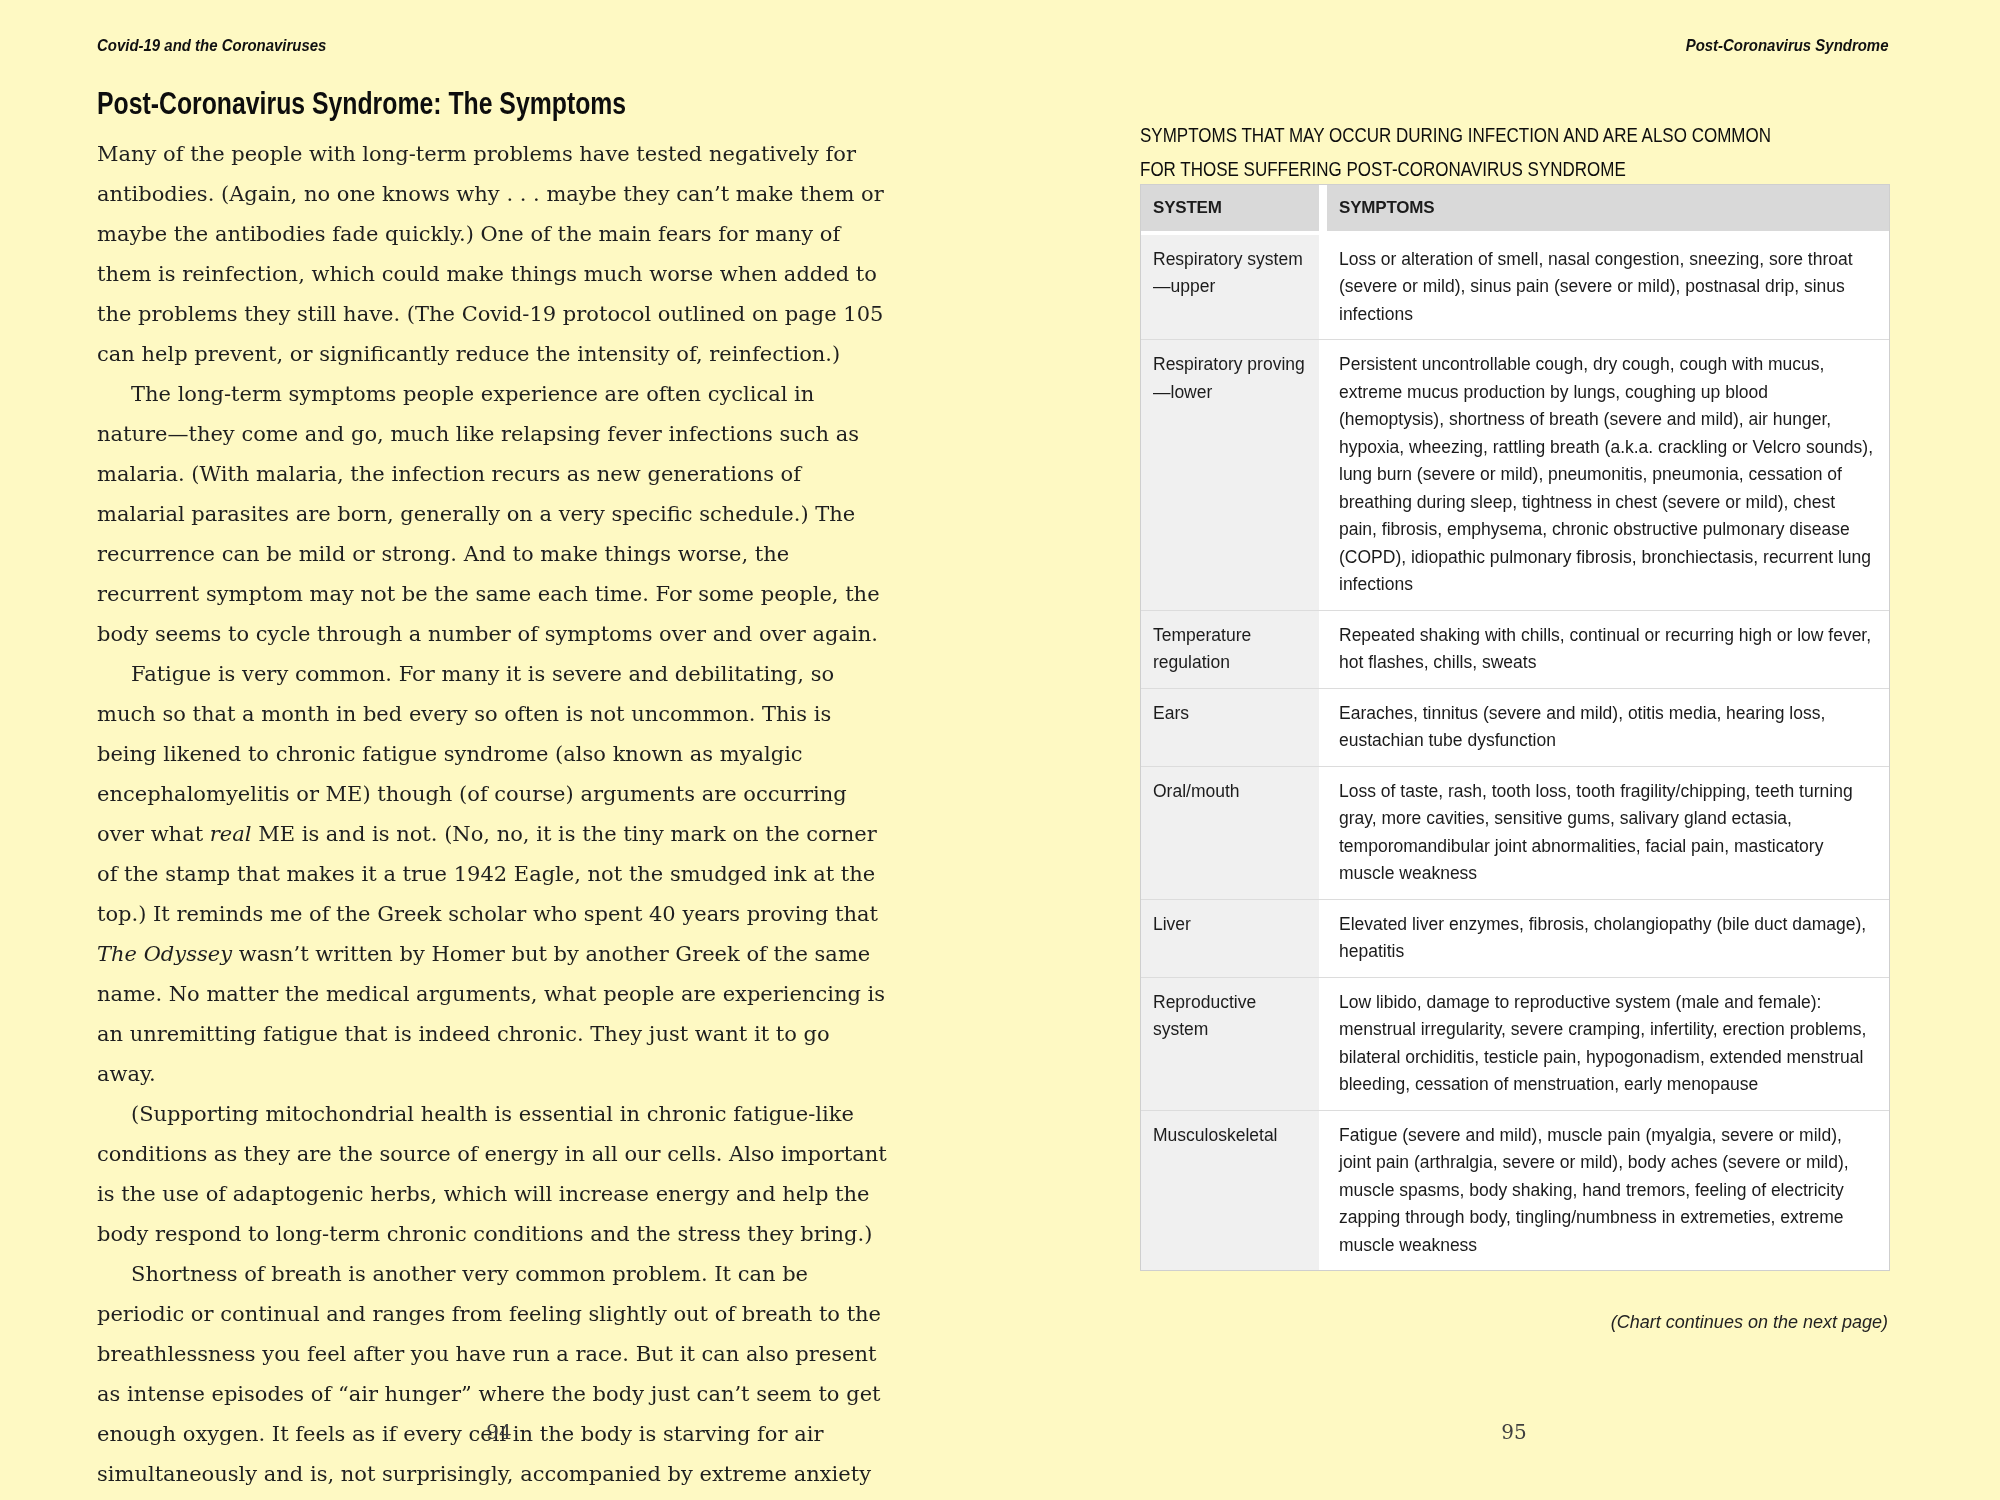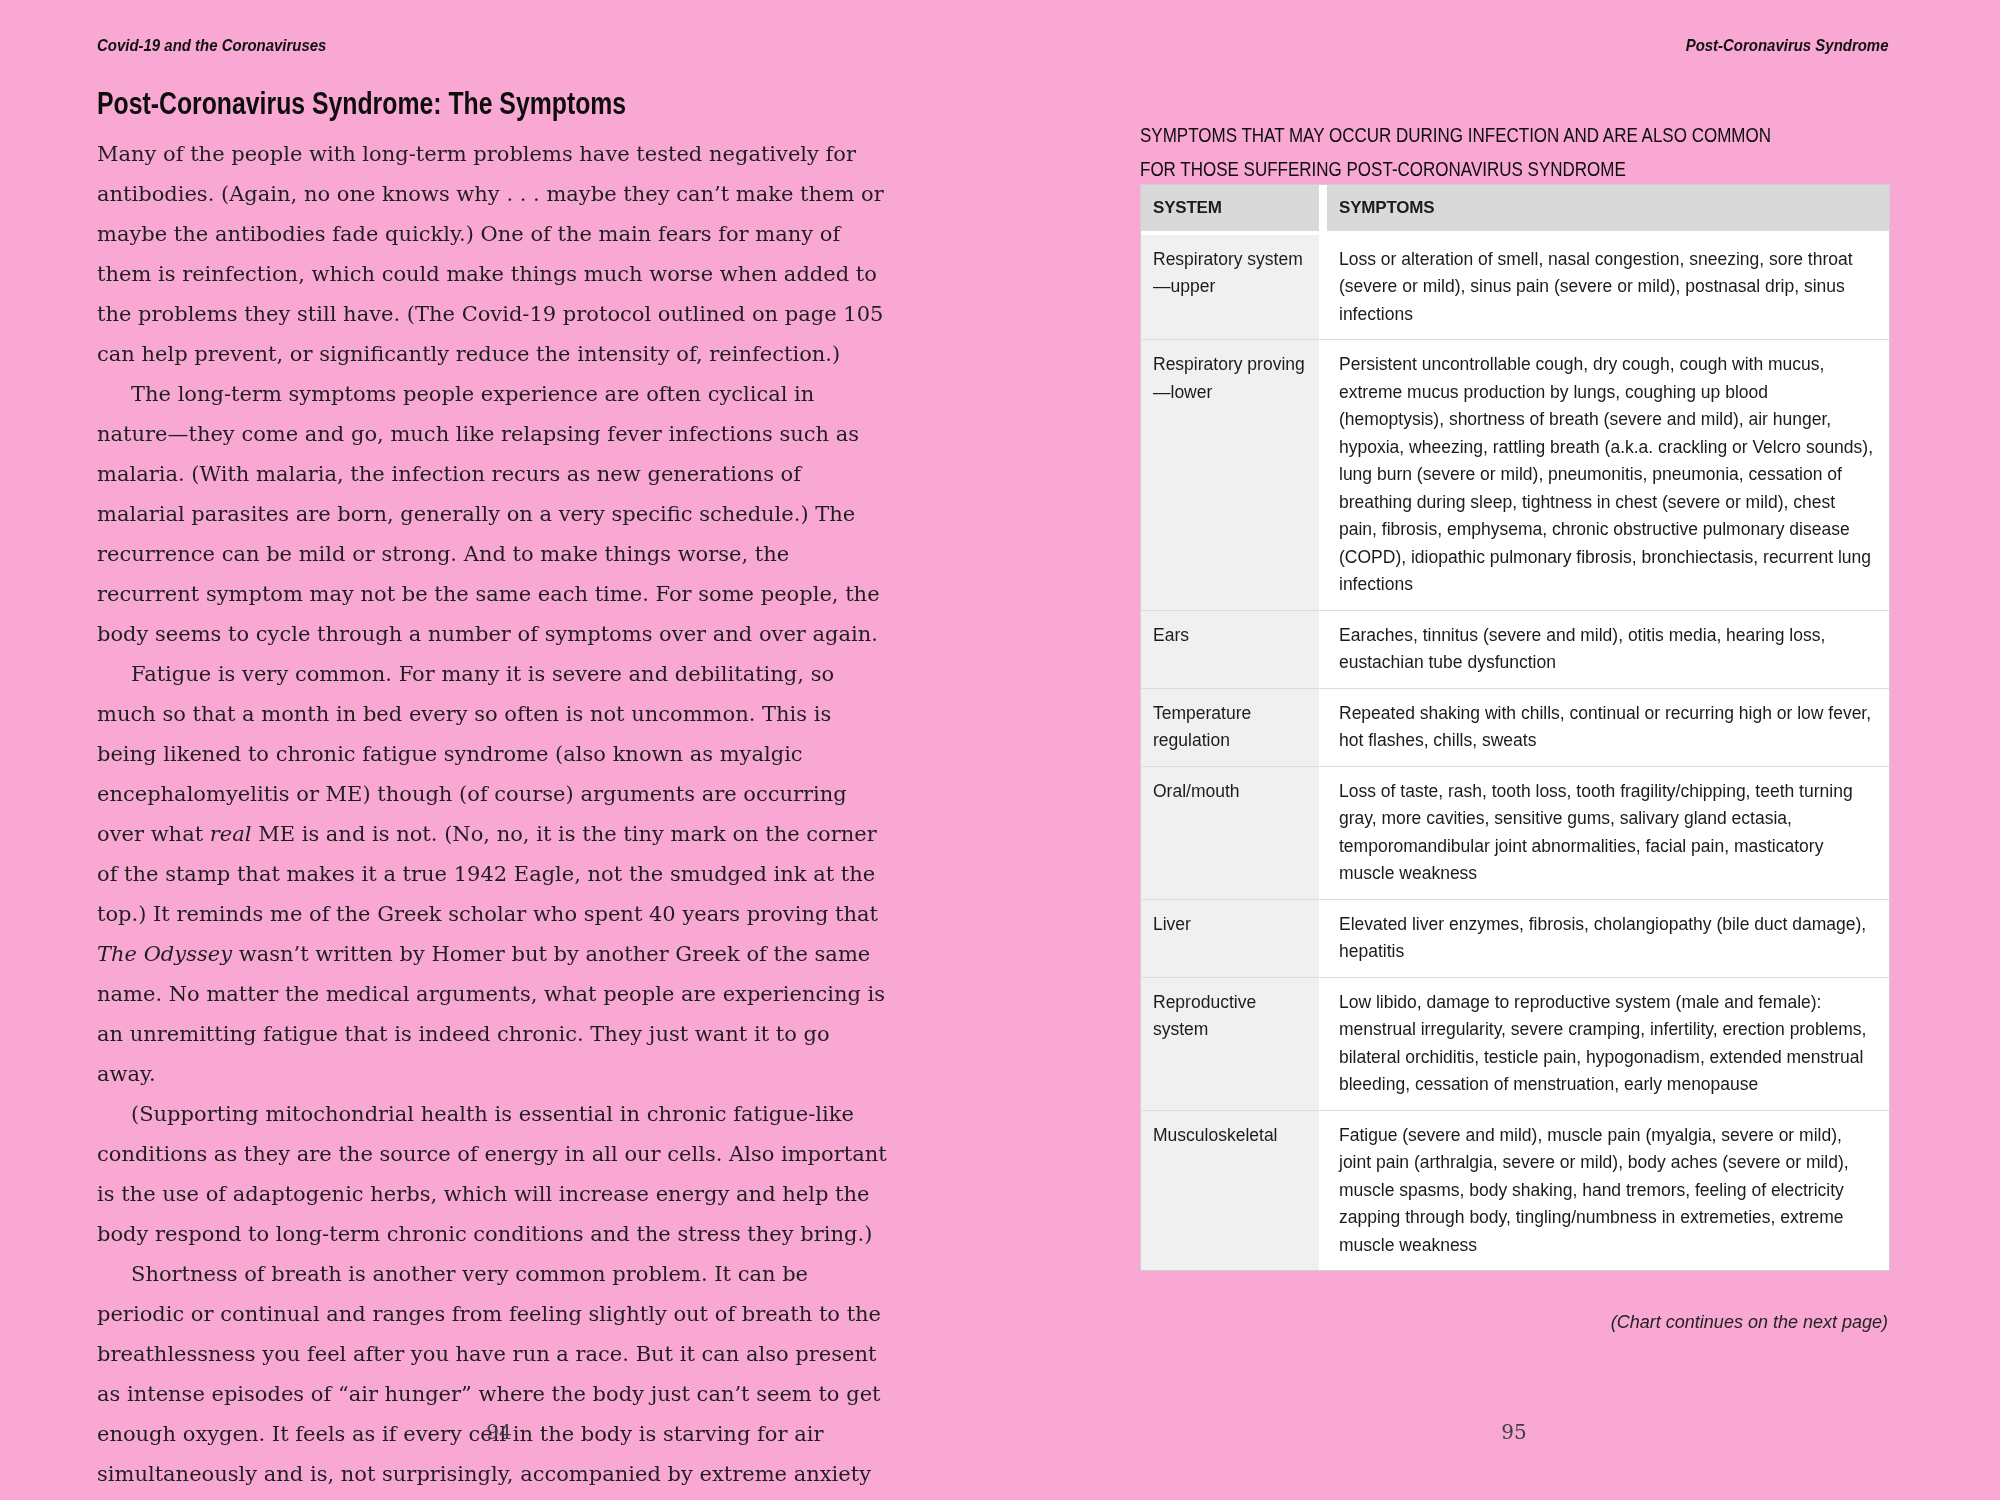--- a/index.html
+++ b/index.html
@@ -1,16 +1,16 @@
 <!DOCTYPE html>
 <html><head>
 <meta charset="utf-8">
 <style>
   html,body{margin:0;padding:0;background:#ffffff;}
-  .spread{position:relative;width:2000px;height:1500px;background:#f9a8d4;overflow:hidden;
+  .spread{position:relative;width:2000px;height:1500px;background:#fef9c3;overflow:hidden;
           font-family:"Liberation Sans",sans-serif;color:#1c1c1c;}
 
   
   .running-header{position:absolute;top:36px;font-size:17px;font-weight:bold;font-style:italic;
                   color:#111;white-space:nowrap;}
   .rh-left{left:97px;transform:scaleX(0.88);transform-origin:left center;}
   .rh-right{right:112px;transform:scaleX(0.88);transform-origin:right center;}
 
   
   .section-title{position:absolute;left:97px;top:86px;margin:0;font-size:31px;font-weight:bold;
@@ -83,28 +83,28 @@
           <div class="tcell system">Respiratory system—upper</div>
           <div class="tgap"></div>
           <div class="tcell symptoms">Loss or alteration of smell, nasal congestion, sneezing, sore throat (severe or mild), sinus pain (severe or mild), postnasal drip, sinus infections</div>
         </div>
         <div class="trow">
           <div class="tcell system">Respiratory proving—lower</div>
           <div class="tgap"></div>
           <div class="tcell symptoms">Persistent uncontrollable cough, dry cough, cough with mucus, extreme mucus production by lungs, coughing up blood (hemoptysis), shortness of breath (severe and mild), air hunger, hypoxia, wheezing, rattling breath (a.k.a. crackling or Velcro sounds), lung burn (severe or mild), pneumonitis, pneumonia, cessation of breathing during sleep, tightness in chest (severe or mild), chest pain, fibrosis, emphysema, chronic obstructive pulmonary disease (COPD), idiopathic pulmonary fibrosis, bronchiectasis, recurrent lung infections</div>
         </div>
         <div class="trow">
+          <div class="tcell system">Temperature regulation</div>
+          <div class="tgap"></div>
+          <div class="tcell symptoms">Repeated shaking with chills, continual or recurring high or low fever, hot flashes, chills, sweats</div>
+        </div>
+        <div class="trow">
           <div class="tcell system">Ears</div>
           <div class="tgap"></div>
           <div class="tcell symptoms">Earaches, tinnitus (severe and mild), otitis media, hearing loss, eustachian tube dysfunction</div>
-        </div>
-        <div class="trow">
-          <div class="tcell system">Temperature regulation</div>
-          <div class="tgap"></div>
-          <div class="tcell symptoms">Repeated shaking with chills, continual or recurring high or low fever, hot flashes, chills, sweats</div>
         </div>
         <div class="trow">
           <div class="tcell system">Oral/mouth</div>
           <div class="tgap"></div>
           <div class="tcell symptoms">Loss of taste, rash, tooth loss, tooth fragility/chipping, teeth turning gray, more cavities, sensitive gums, salivary gland ectasia, temporomandibular joint abnormalities, facial pain, masticatory muscle weakness</div>
         </div>
         <div class="trow">
           <div class="tcell system">Liver</div>
           <div class="tgap"></div>
           <div class="tcell symptoms">Elevated liver enzymes, fibrosis, cholangiopathy (bile duct damage), hepatitis</div>

